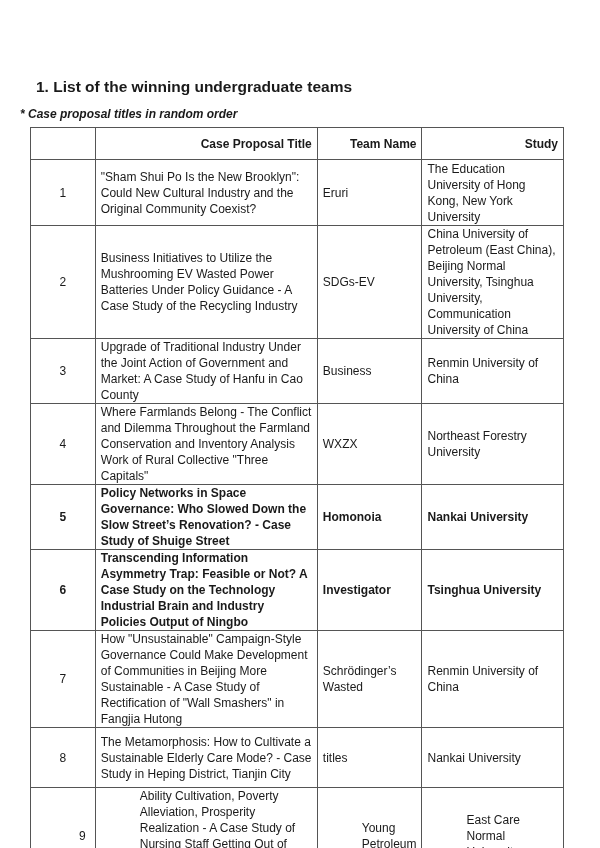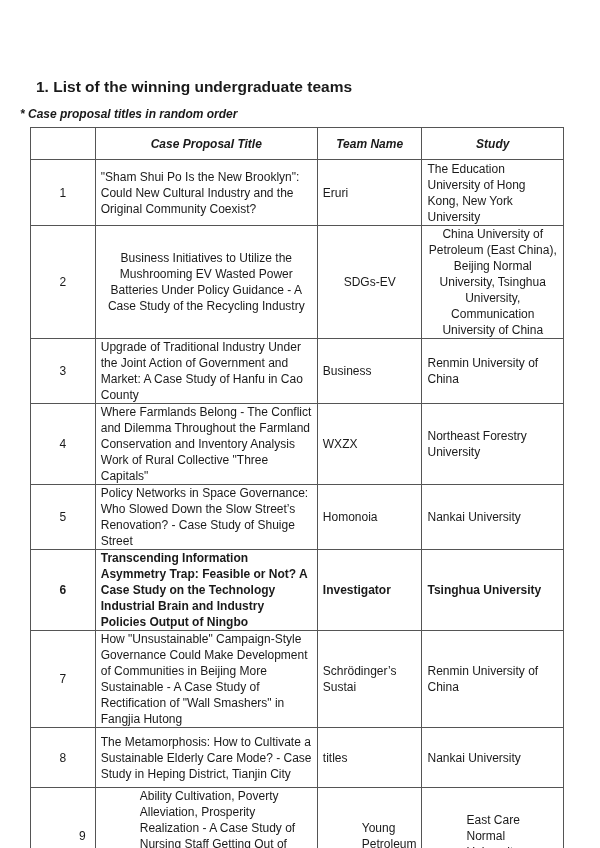--- a/index.html
+++ b/index.html
@@ -3,25 +3,25 @@
 <meta charset="utf-8">
 <style>
   html, body { margin: 0; padding: 0; background: #ffffff; }
   body { width: 600px; height: 848px; position: relative; overflow: hidden;
          font-family: "Liberation Sans", sans-serif; color: #1a1a1a; }
   .heading { position: absolute; left: 36px; top: 78px; font-size: 15.5px; font-weight: bold; margin: 0; }
   .note { position: absolute; left: 20px; top: 107px; font-size: 12px; font-weight: bold; font-style: italic; margin: 0; }
   table { position: absolute; left: 30px; top: 127px; border-collapse: collapse; width: 534px;
           font-size: 12px; line-height: 16px; }
   td, th { border: 1px solid #555; padding: 0 5px; vertical-align: middle; }
-  th { height: 31px; font-weight: bold; text-align: center; font-style: italic; }
+  th { height: 31px; font-weight: bold; text-align: right; }
   td.num { text-align: center; width: 18px; }
   col.c0 { width: 29px; } col.c1 { width: 267px; } col.c2 { width: 81px; } col.c3 { width: 157px; }
-  tr.r1 td { height: 65px; } tr.r2 td { height: 94px; text-align: center; } tr.r3 td { height: 50px; }
-  tr.r4 td { height: 63px; } tr.r5 td { height: 53px; } tr.r6 td { height: 65px; font-weight: bold; }
+  tr.r1 td { height: 65px; } tr.r2 td { height: 94px; } tr.r3 td { height: 50px; }
+  tr.r4 td { height: 63px; } tr.r5 td { height: 53px; font-weight: bold; } tr.r6 td { height: 65px; font-weight: bold; }
   tr.r7 td { height: 81px; } tr.r8 td { height: 59px; margin-left: 34px; } tr.r9 td { height: 62px; padding-left: 44px; }
 </style>
 </head>
 <body>
 
 <h2 class="heading">1. List of the winning undergraduate teams</h2>
 <p class="note">* Case proposal titles in random order</p>
 
 <table>
   <colgroup>
@@ -71,21 +71,21 @@
     </tr>
     <tr class="r6">
       <td class="num">6</td>
       <td>Transcending Information Asymmetry Trap: Feasible or Not? A Case Study on the Technology Industrial Brain and Industry Policies Output of Ningbo</td>
       <td>Investigator</td>
       <td>Tsinghua University</td>
     </tr>
     <tr class="r7">
       <td class="num">7</td>
       <td>How "Unsustainable" Campaign-Style Governance Could Make Development of Communities in Beijing More Sustainable - A Case Study of Rectification of "Wall Smashers" in Fangjia Hutong</td>
-      <td>Schrödinger’s Sustai</td>
+      <td>Schrödinger’s Wasted</td>
       <td>Renmin University of China</td>
     </tr>
     <tr class="r8">
       <td class="num">8</td>
       <td>The Metamorphosis: How to Cultivate a Sustainable Elderly Care Mode? - Case Study in Heping District, Tianjin City</td>
       <td>titles</td>
       <td>Nankai University</td>
     </tr>
     <tr class="r9">
       <td class="num">9</td>

